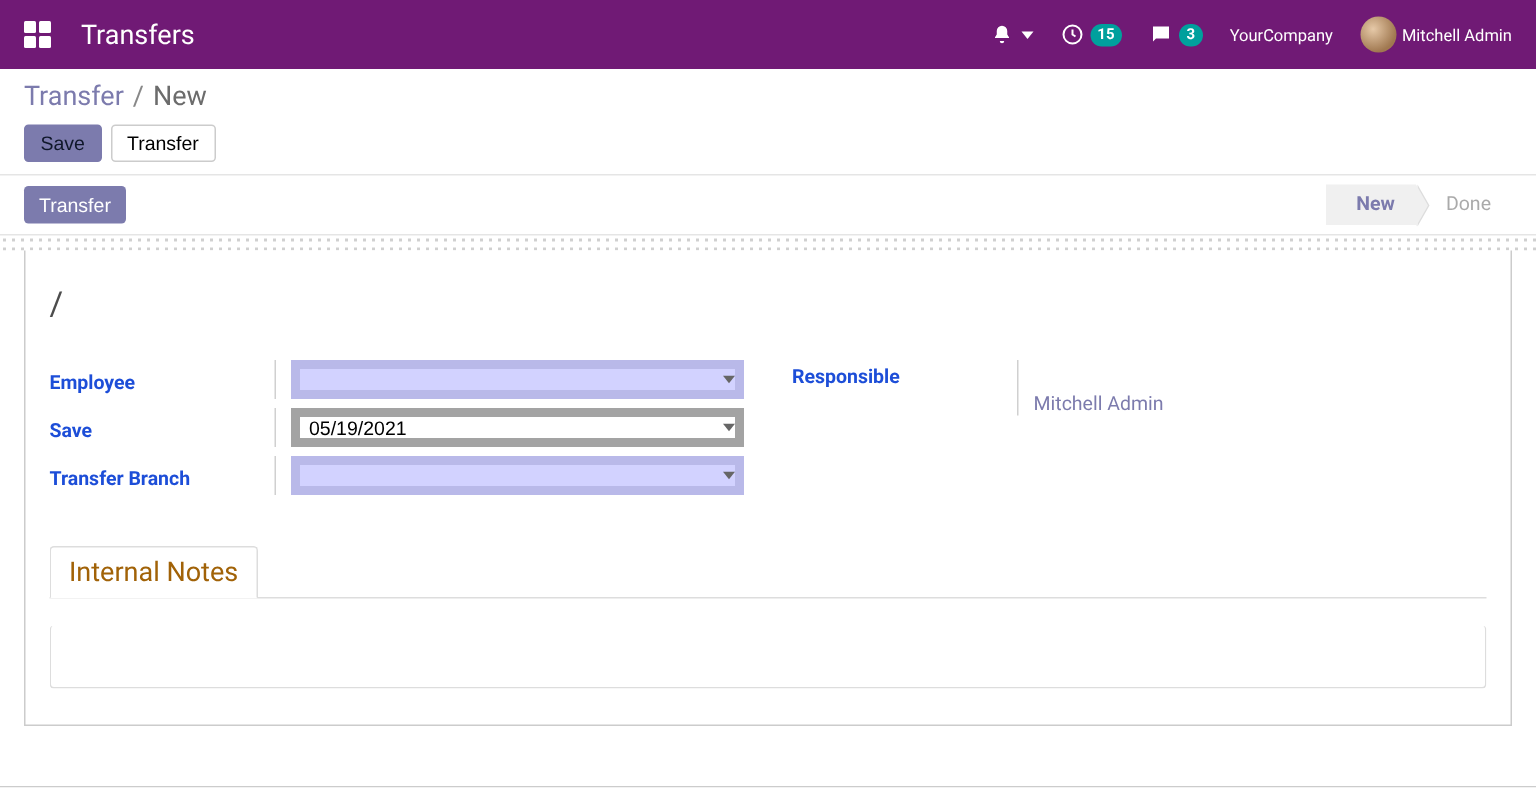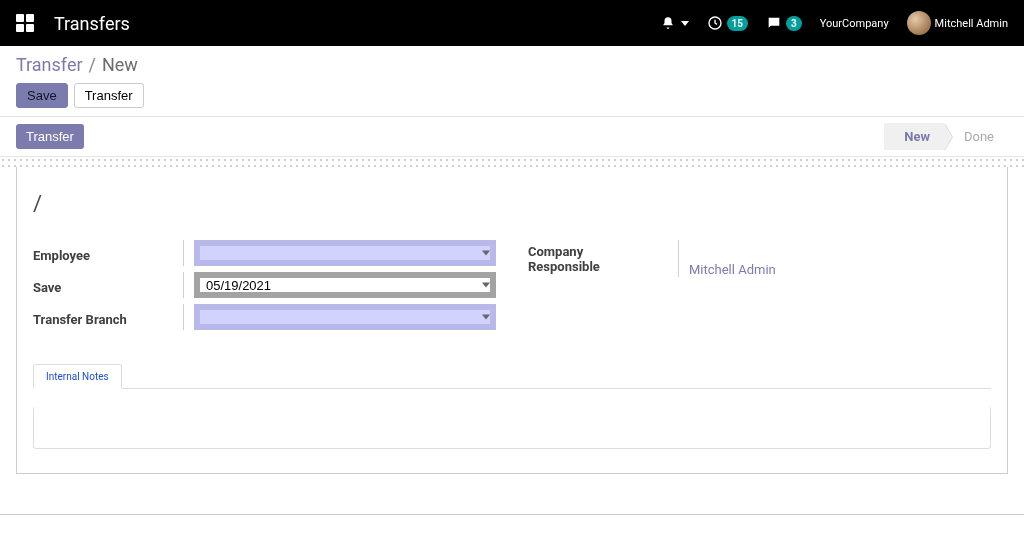--- a/index.html
+++ b/index.html
@@ -1,19 +1,19 @@
 <!DOCTYPE html>
 <html><head>
 <meta charset="utf-8">
 <style>
   * { box-sizing: border-box; margin: 0; padding: 0; }
   body { font-family: -apple-system, BlinkMacSystemFont, "Segoe UI", Roboto, Helvetica, Arial, sans-serif; font-size: 13px; color: #4c4c4c; width: 1024px; background: #fff; }
   
   
-  .navbar { background: #000000; height: 46px; display: flex; align-items: center; padding: 0 16px; color: #fff; }
+  .navbar { background: #701a75; height: 46px; display: flex; align-items: center; padding: 0 16px; color: #fff; }
   .apps-icon { width: 18px; height: 18px; display: grid; grid-template-columns: 1fr 1fr; grid-template-rows: 1fr 1fr; gap: 2px; }
   .apps-icon span { background: #fff; border-radius: 1px; }
   .app-title { font-size: 18px; margin-left: 20px; }
   .nav-spacer { flex: 1; }
   .nav-right { display: flex; align-items: center; gap: 18px; }
   .nav-item { display: flex; align-items: center; gap: 4px; position: relative; }
   .badge { background: #00a09d; color: #fff; font-size: 10px; font-weight: 700; padding: 1px 5px; border-radius: 9px; line-height: 1.3; }
   .caret-down { width: 0; height: 0; border-left: 4px solid transparent; border-right: 4px solid transparent; border-top: 5px solid #fff; margin-left: 2px; }
   .avatar { width: 24px; height: 24px; border-radius: 50%; background: radial-gradient(circle at 35% 35%, #e6c9a8 0%, #a07850 70%); display:inline-block; }
   .nav-user { font-size: 11px; }
@@ -41,35 +41,35 @@
   
   .dotted-bg { height: 10px; background-image: radial-gradient(#d0d0d0 1px, transparent 1px); background-size: 6px 6px; background-position: 0 0; }
 
   
   .sheet-container { padding: 0 16px; }
   .sheet { border: 1px solid #ccc; border-top: none; background: #fff; padding: 24px 16px 24px 16px; }
   .record-title { font-size: 22px; color: #4c4c4c; margin-bottom: 24px; font-weight: 400; }
   .form-columns { display: flex; gap: 32px; }
   .form-col { flex: 1; }
   .form-row { display: flex; align-items: center; margin-bottom: 6px; }
-  .form-label { width: 150px; font-weight: 700; color: #404040; font-size: 13px; padding-top: 4px; }
+  .form-label { width: 150px; font-weight: 700; color: #1d4ed8; font-size: 13px; padding-top: 4px; }
   .form-label.top { align-self: flex-start; }
   .form-field { flex: 1; padding-left: 10px; }
   .form-field.bordered { border-left: 1px solid #d0d0d0; }
   .select-wrap { position: relative; }
   .select-input { width: 100%; height: 26px; border: 6px solid #a3a3a3; padding: 2px 22px 2px 6px; font-size: 13px; background: #fff; }
   .select-input.required { background: #d2d2ff; border-color: #b9b9e9; }
   .select-arrow { position: absolute; right: 6px; top: 50%; transform: translateY(-50%); width:0;height:0;border-left:4px solid transparent;border-right:4px solid transparent;border-top:5px solid #666; pointer-events:none; }
   .static-value { color: #7c7bad; font-size: 13px; padding-top: 4px; display:inline-block; }
   .col-group .form-row { align-items: flex-start; }
 
   
   .tabs-wrap { margin-top: 28px; }
   .tab-header { display: flex; border-bottom: 1px solid #ddd; }
-  .tab-item { border: 1px solid #ddd; border-bottom: 1px solid #fff; background: #fff; padding: 6px 12px; font-size: 10px; color: #1d4ed8; border-radius: 3px 3px 0 0; margin-bottom: -1px; cursor: pointer; }
+  .tab-item { border: 1px solid #ddd; border-bottom: 1px solid #fff; background: #fff; padding: 6px 12px; font-size: 18px; color: #a16207; border-radius: 3px 3px 0 0; margin-bottom: -1px; cursor: pointer; }
   .tab-content { border: 1px solid #ddd; border-top: none; height: 42px; margin-top: 18px; border-radius: 3px; }
 
   .bottom-border { border-top: 1px solid #ccc; margin-top: 40px; }
 
   svg { display: block; }
 </style>
 </head>
 <body>
 
 <div class="navbar">
@@ -163,21 +163,20 @@
               <input class="select-input required" value="" style="">
               <span class="select-arrow"></span>
             </div>
           </div>
         </div>
       </div>
 
       <div class="form-col col-group">
         <div class="form-row">
           <div class="form-label top">
-            <div>Company</div>
             <div>Responsible</div>
           </div>
           <div class="form-field bordered">
             <div style="height:18px;"></div>
             <span class="static-value">Mitchell Admin</span>
           </div>
         </div>
       </div>
     </div>
 

